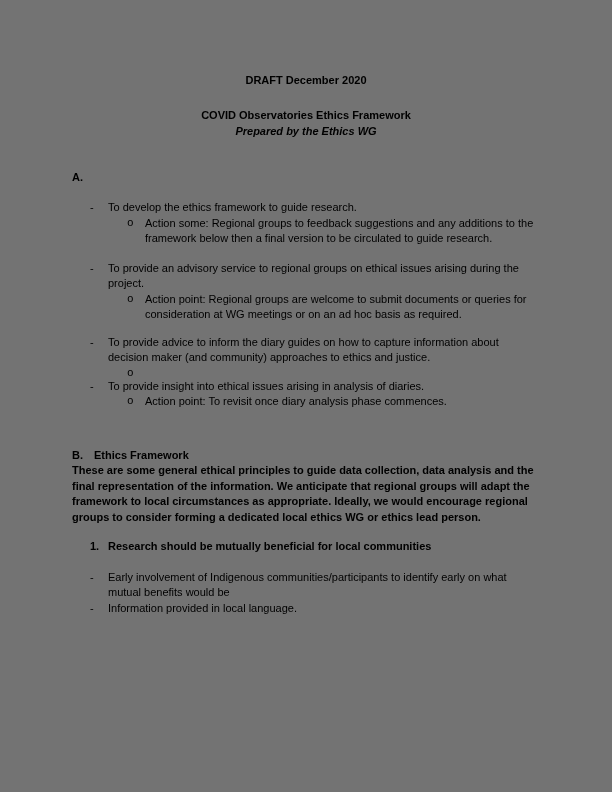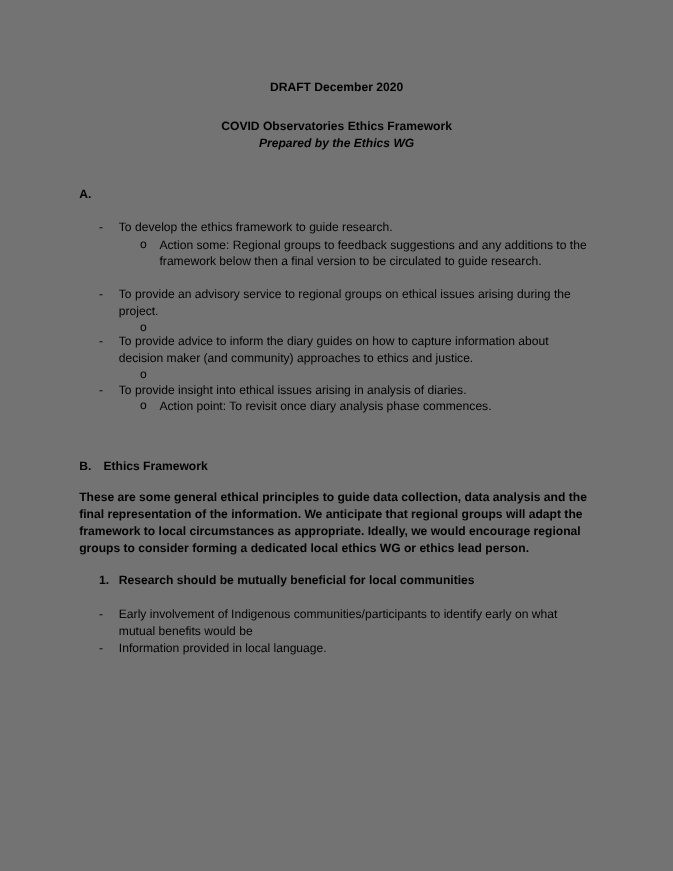--- a/index.html
+++ b/index.html
@@ -32,21 +32,21 @@
     display: flex;
     font-weight: bold;
     margin-top: 30px;
   }
   .sec-heading .sec-marker {
     display: inline-block;
     width: 22px;
     flex: 0 0 22px;
   }
   .p-intro { margin: 12px 0 0 0; }
-  .p-bold  { margin: 13px 0 0 0; font-weight: bold; }
+  .p-bold  { margin: 0 0 0 0; font-weight: bold; }
   .b-group { margin-top: 14px; }
   .b-group.g1 { margin-top: 15px; }
   .b-group.g3 { margin-top: 12px; }
   .b-group.g4 { margin-top: 13px; }
   .sec-b-heading { margin-top: 38px; }
   .li { position: relative; }
   .li .li-text { display: block; }
   .dash { padding-left: 36px; }
   .dash > .marker { position: absolute; left: 18px; top: 0; }
   .sub  { padding-left: 73px; }
@@ -95,20 +95,21 @@
         </div>
       </div>
 
       <div class="b-group g2">
         <div class="li dash">
           <span class="marker">-</span>
           <span class="li-text">To provide an advisory service to regional groups on ethical issues arising during the project.</span>
         </div>
         <div class="li sub">
           <span class="marker">o</span>
+          <span class="li-text">Action point: Regional groups are welcome to submit documents or queries for consideration at WG meetings or on an ad hoc basis as required.</span>
         </div>
       </div>
 
       <div class="b-group g3">
         <div class="li dash">
           <span class="marker">-</span>
           <span class="li-text">To provide advice to inform the diary guides on how to capture information about decision maker (and community) approaches to ethics and justice.</span>
         </div>
         <div class="li sub">
           <span class="marker">o</span>

